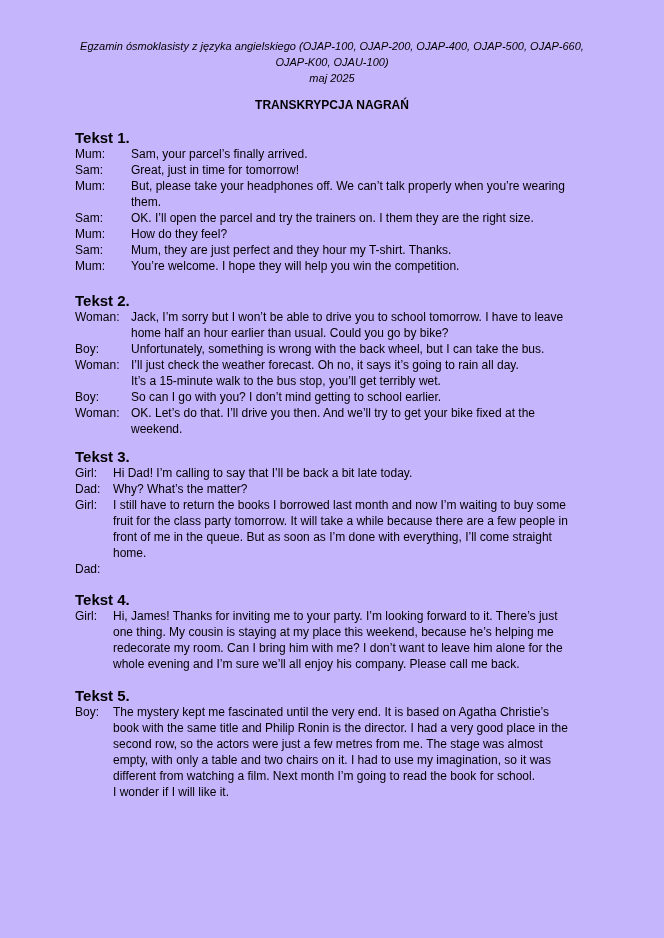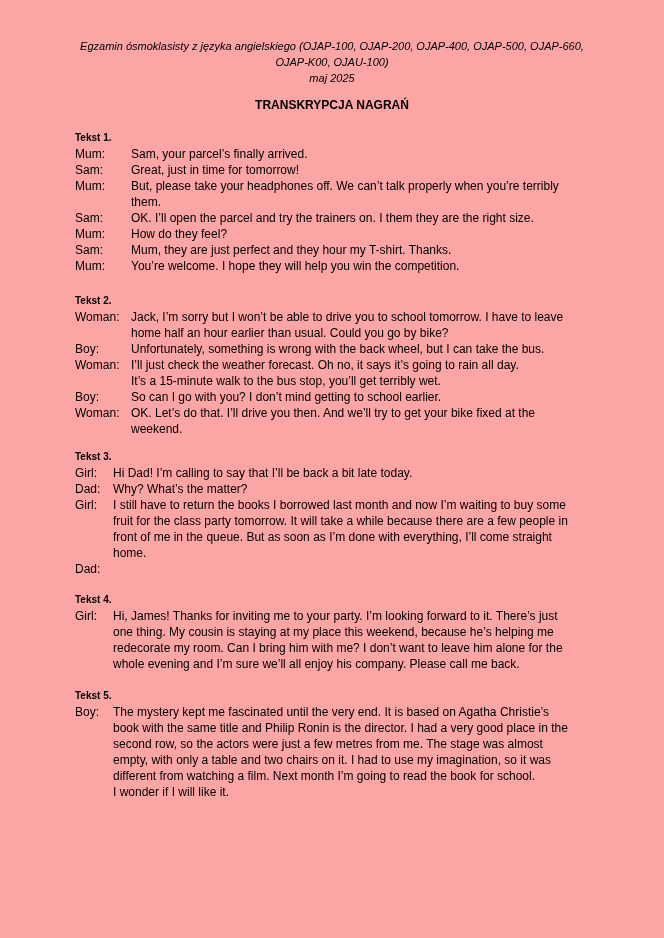--- a/index.html
+++ b/index.html
@@ -1,19 +1,19 @@
 <!DOCTYPE html>
 <html><head>
 <meta charset="utf-8">
 <style>
   html, body { margin: 0; padding: 0; background: #ffffff; }
   .page {
     width: 664px;
     height: 938px;
-    background: #fca5a5;
+    background: #c4b5fd;
     color: #000000;
     font-family: "Liberation Sans", sans-serif;
     box-sizing: border-box;
     padding: 38px 60px 0 75px;
     overflow: hidden;
     position: relative;
   }
   .doc-header {
     margin-left: -75px;
     margin-right: -60px;
@@ -39,21 +39,21 @@
     font-size: 12px;
     line-height: 16px;
   }
   .tekst { margin-top: 16px; }
   .tekst.s2 { margin-top: 19px; }
   .tekst.s3 { margin-top: 12px; }
   .tekst.s4 { margin-top: 15px; }
   .tekst.s5 { margin-top: 16px; }
   .tekst-heading {
     font-weight: bold;
-    font-size: 10px;
+    font-size: 15px;
     line-height: 16px;
   }
   .turn { display: flex; align-items: flex-start; }
   .speaker {
     flex: 0 0 auto;
   }
   .tab-wide   .speaker { width: 56px; }
   .tab-narrow .speaker { width: 38px; }
   .line {
     flex: 0 0 auto;
@@ -81,21 +81,21 @@
       <div class="turn">
         <span class="speaker">Mum:</span>
         <span class="line">Sam, your parcel’s finally arrived.</span>
       </div>
       <div class="turn">
         <span class="speaker">Sam:</span>
         <span class="line">Great, just in time for tomorrow!</span>
       </div>
       <div class="turn">
         <span class="speaker">Mum:</span>
-        <span class="line">But, please take your headphones off. We can’t talk properly when you’re terribly
+        <span class="line">But, please take your headphones off. We can’t talk properly when you’re wearing
 them.</span>
       </div>
       <div class="turn">
         <span class="speaker">Sam:</span>
         <span class="line">OK. I’ll open the parcel and try the trainers on. I them they are the right size.</span>
       </div>
       <div class="turn">
         <span class="speaker">Mum:</span>
         <span class="line">How do they feel?</span>
       </div>

